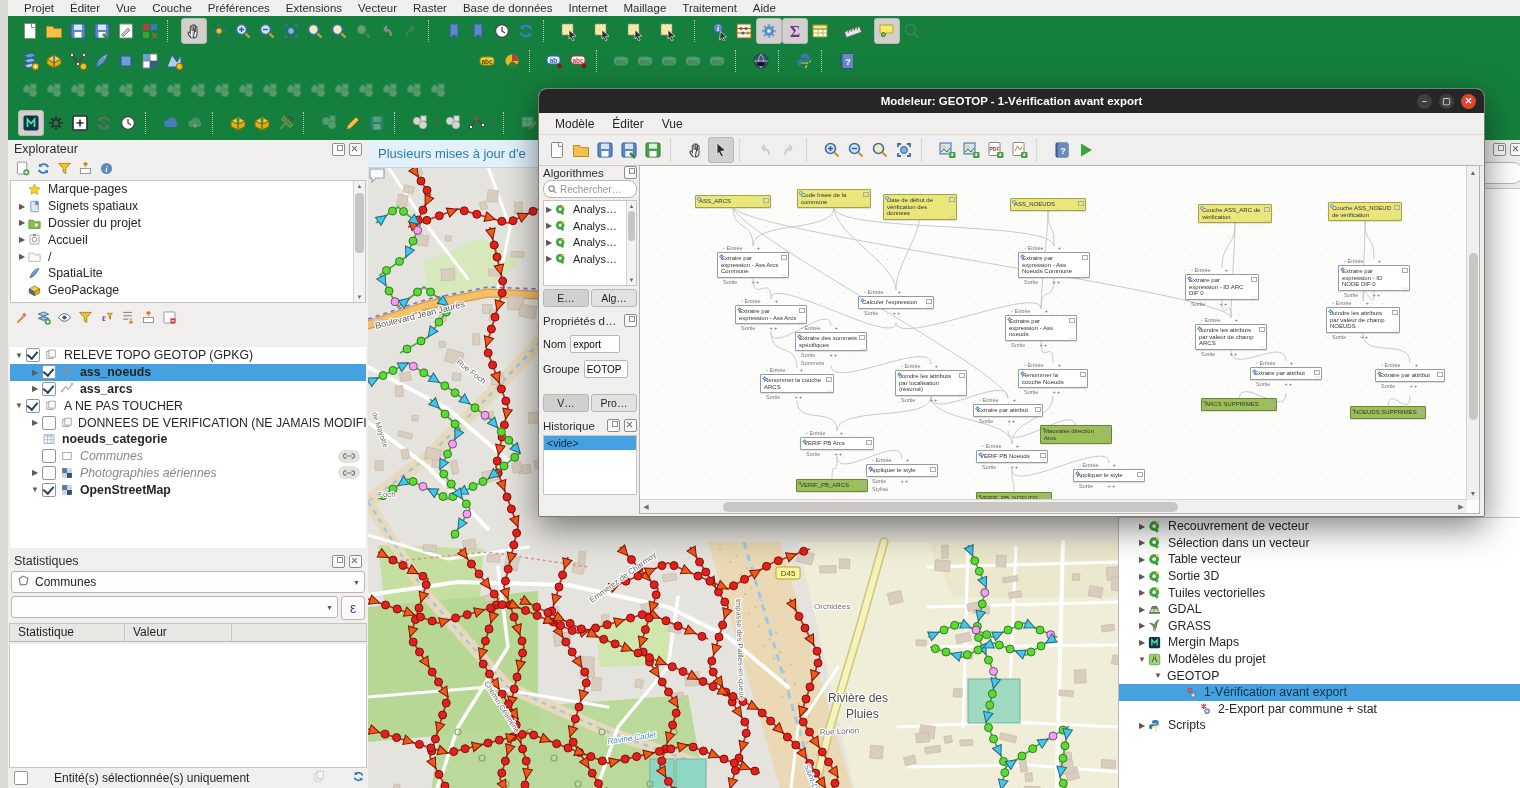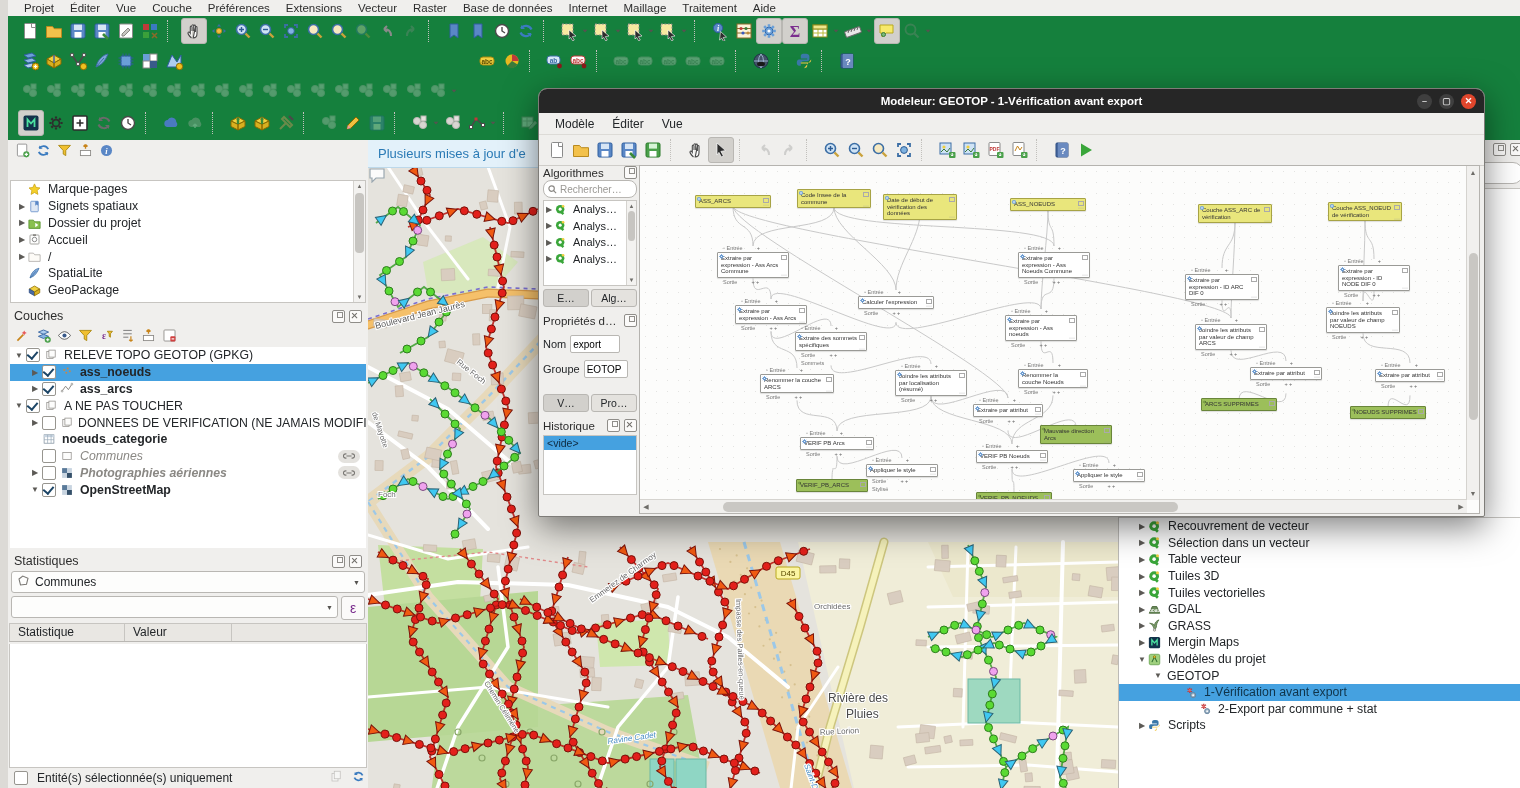--- a/index.html
+++ b/index.html
@@ -761,20 +761,28 @@
       <div class="tbi dis">
         <svg width="20" height="20" viewBox="0 0 20 20">
           <path d="M5 6h10l-1 11H6z" fill="#b8b6b2" stroke="#8a8884"></path>
           <path d="M4 6h12M8 6V4h4v2" stroke="#8a8884" fill="none"></path>
         </svg>
       </div>
     </div>
 
   <div id="left-dock">
     <div style="position:absolute;left:0;top:0;right:0;height:165px;">
+      <div class="panel-h">
+          <span>Explorateur</span>
+          <span class="sp"></span>
+        <span class="hdrbtns">
+            <span class="wbtn float"></span>
+            <span class="wbtn close"></span>
+          </span>
+        </div>
       <div class="mini-tb" id="exp-tb">
           <div><svg width="17" height="17" viewBox="0 0 20 20">
               <rect x="4" y="2.5" width="11" height="14" rx="1" fill="#fff" stroke="#8a8a8a"></rect>
               <circle cx="14.5" cy="14.5" r="3.6" fill="#4aa04a"></circle>
               <path d="M12.6 14.5h3.8M14.5 12.6v3.8" stroke="#fff" stroke-width="1.3"></path>
             </svg></div>
           <div><svg width="17" height="17" viewBox="0 0 20 20">
               <path d="M15.5 8.5A6 6 0 0 0 5 7.5M4.5 11.5A6 6 0 0 0 15 12.5" fill="none" stroke="#3b7bbf" stroke-width="2.2"></path>
               <path d="M5 4v4h4M15 16v-4h-4" fill="#3b7bbf"></path>
             </svg></div>
@@ -862,28 +870,20 @@
             <span class="lbl">GeoPackage</span>
           </div>
           <div class="vsb">
             <div class="ar" style="top:0;">▲</div>
             <div class="tk" style="top:12px;height:60px;"></div>
             <div class="ar" style="bottom:0;">▼</div>
           </div>
         </div>
     </div>
     <div style="position:absolute;left:0;top:167px;right:0;height:243px;">
-      <div class="panel-h">
-          <span>Couches</span>
-          <span class="sp"></span>
-        <span class="hdrbtns">
-            <span class="wbtn float"></span>
-            <span class="wbtn close"></span>
-          </span>
-        </div>
       <div class="mini-tb" id="lay-tb">
           <div><svg width="17" height="17" viewBox="0 0 20 20">
               <path d="M4 16l7-7" stroke="#c8841a" stroke-width="2"></path>
               <path d="M12 4l1 2 2 1-2 1-1 2-1-2-2-1 2-1z" fill="#e85a5a"></path>
             </svg></div>
           <div><svg width="17" height="17" viewBox="0 0 20 20">
               <path d="M4 6l6-2.5L16 6l-6 2.5z" fill="#aecdef" stroke="#2f5e9e"></path>
               <path d="M4 11l6-2.5L16 11l-6 2.5z" fill="#8ab6e4" stroke="#2f5e9e"></path>
               <circle cx="15" cy="15" r="3.6" fill="#4aa04a"></circle>
               <path d="M13.1 15h3.8M15 13.1v3.8" stroke="#fff" stroke-width="1.3"></path>
@@ -1002,21 +1002,21 @@
             <span class="arr">▶</span>
             <span class="cb"></span>
             <span style="width:16px;height:16px;display:inline-flex;align-items:center;margin-left:2px;">
               <svg width="14" height="14" viewBox="0 0 20 20">
                 <rect x="3" y="3" width="7" height="7" fill="#5a7a9a"></rect>
                 <rect x="10" y="3" width="7" height="7" fill="#c8d4e0"></rect>
                 <rect x="3" y="10" width="7" height="7" fill="#c8d4e0"></rect>
                 <rect x="10" y="10" width="7" height="7" fill="#35506a"></rect>
               </svg>
             </span>
-            <span class="lbl" style="font-style:italic;color:#8a8884;font-weight:bold;">Photographies aériennes</span>
+            <span class="lbl" style="font-style:italic;color:#8a8884;">Photographies aériennes</span>
             <span style="position:absolute;right:6px;background:#e4e2de;border-radius:7px;width:22px;height:13px;display:flex;align-items:center;justify-content:center;">
               <svg width="12" height="8" viewBox="0 0 14 8">
                 <path d="M4 4h6M4 1.5h-1a2.5 2.5 0 0 0 0 5h1M10 1.5h1a2.5 2.5 0 0 1 0 5h-1" fill="none" stroke="#7a7874" stroke-width="1.3"></path>
               </svg>
             </span>
           </div>
           <div class="trow" style="padding-left: 20px;">
             <span class="arr">▼</span>
             <span class="cb on"></span>
             <span style="width:16px;height:16px;display:inline-flex;align-items:center;margin-left:2px;">
@@ -1056,21 +1056,21 @@
         <div class="ebtn">
             <span>ε</span>
           </div>
       </div>
       <div class="stat-head" style="margin:0 1px;">
         <div style="width:98px;">Statistique</div>
         <div style="width:90px;">Valeur</div>
         <div style="flex:1;border:none;"></div>
       </div>
       <div style="position:absolute;left:1px;right:1px;top:92px;bottom:20px;background:#fff;border:1px solid #c7c5c1;border-top:none;"></div>
-      <div style="position:absolute;left:4px;right:2px;bottom:1px;height:18px;display:flex;align-items:center;gap:7px;">
+      <div style="position:absolute;left:4px;right:2px;bottom:1px;height:18px;display:flex;align-items:center;gap:24px;">
         <span class="cb"></span>
         <span style="font-size:12px;">Entité(s) sélectionnée(s) uniquement</span>
         <span style="flex:1;"></span>
         <span id="copy-ic" style="opacity:.45;"><svg width="15" height="15" viewBox="0 0 20 20">
               <rect x="4" y="6" width="8" height="10" fill="#fff" stroke="#8a8884"></rect>
               <rect x="7" y="3" width="8" height="10" fill="#fff" stroke="#8a8884"></rect>
             </svg></span>
         <span id="refresh-ic"><svg width="15" height="15" viewBox="0 0 20 20">
               <path d="M15.5 8.5A6 6 0 0 0 5 7.5M4.5 11.5A6 6 0 0 0 15 12.5" fill="none" stroke="#3b7bbf" stroke-width="2.2"></path>
               <path d="M5 4v4h4M15 16v-4h-4" fill="#3b7bbf"></path>
@@ -1810,21 +1810,21 @@
         <div class="trow" style="padding-left: 18px;">
           <span class="arr">▶</span>
           <span style="width:17px;height:17px;display:inline-flex;align-items:center;">
             <svg width="15" height="15" viewBox="0 0 20 20">
               <circle cx="9.5" cy="9.5" r="6.5" fill="#3aa63a"></circle>
               <circle cx="9.5" cy="9.5" r="2.4" fill="#fff"></circle>
               <rect x="11.5" y="11.5" width="6" height="3.6" transform="rotate(45 11.5 11.5)" fill="#3aa63a"></rect>
               <circle cx="14" cy="5" r="2" fill="#f0d040"></circle>
             </svg>
           </span>
-          <span class="lbl" style="">Tuiles 3D</span>
+          <span class="lbl" style="">Sortie 3D</span>
         </div>
         <div class="trow" style="padding-left: 18px;">
           <span class="arr">▶</span>
           <span style="width:17px;height:17px;display:inline-flex;align-items:center;">
             <svg width="15" height="15" viewBox="0 0 20 20">
               <circle cx="9.5" cy="9.5" r="6.5" fill="#3aa63a"></circle>
               <circle cx="9.5" cy="9.5" r="2.4" fill="#fff"></circle>
               <rect x="11.5" y="11.5" width="6" height="3.6" transform="rotate(45 11.5 11.5)" fill="#3aa63a"></rect>
               <circle cx="14" cy="5" r="2" fill="#f0d040"></circle>
             </svg>

